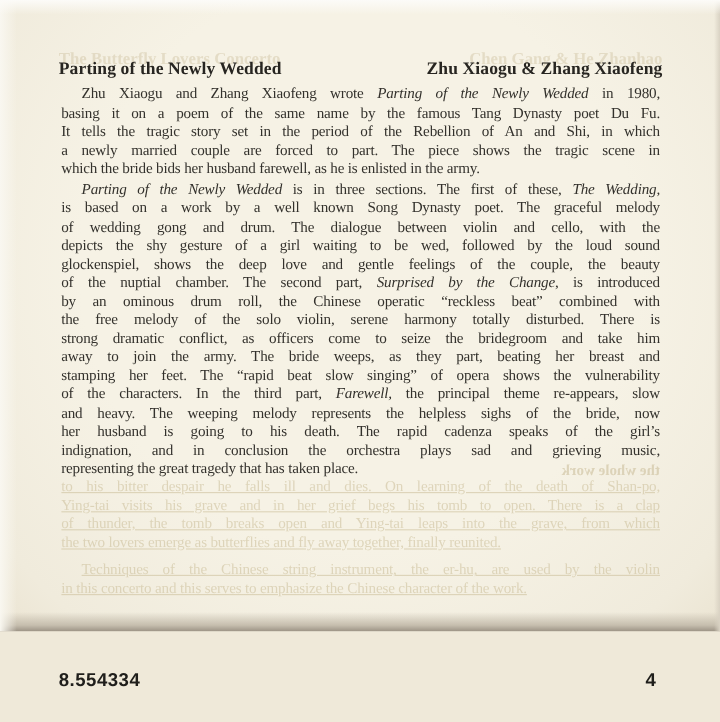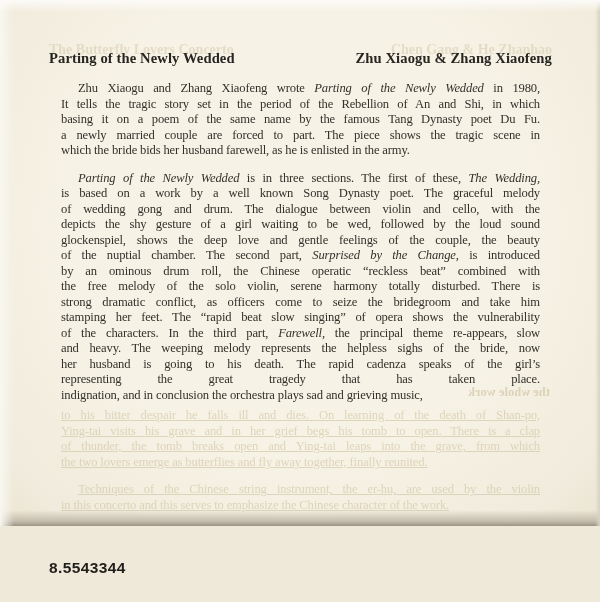--- a/index.html
+++ b/index.html
@@ -12,39 +12,39 @@
       linear-gradient(270deg,#d9d2c3 0px,rgba(217,210,195,0) 5px),
       linear-gradient(0deg,#9d9486 0px,#c6beae 5px,rgba(198,190,174,0) 16px),
       radial-gradient(ellipse at 50% 42%,#f6f2e5 55%,#f0ebdc 88%,#ebe4d2 100%);
     font-family:"Liberation Serif",serif;
     color:#33312c;
   }
   .content{position:absolute;left:49px;right:48px;}
   .page-header{top:50px;display:flex;justify-content:space-between;
     font-weight:bold;font-size:14.6px;line-height:16px;letter-spacing:.1px;color:#272521;}
   .body-text{top:69px;}
-  .para{margin:12px;}
+  .para{margin:2px;}
   .line{
     text-align:justify;text-align-last:justify;
     height:15.5px;line-height:15.5px;font-size:12.6px;letter-spacing:-0.15px;
     overflow:hidden;white-space:nowrap;
   }
   .para .line:last-child{text-align-last:left;}
   .line.indent{text-indent:17px;}
   .ghost-block{top:396px;color:#cdc09c;opacity:.58;filter:blur(.4px);}
   .ghost-block .line{height:15.6px;line-height:15.6px;text-decoration:underline;}
   .ghost-block .para + .para{margin-top:7px;}
   .ghost-header{top:42px;display:flex;justify-content:space-between;
     font-weight:bold;font-size:14px;color:#d3c7a8;opacity:.5;filter:blur(.5px);}
   .ghost-mirror{
     position:absolute;right:50px;top:385px;
     transform:scaleX(-1);font-weight:bold;font-size:12.5px;
     color:#c9bb96;opacity:.55;filter:blur(.5px);
   }
-  .page-footer{top:559px;right:53px;display:flex;justify-content:flex-start;
+  .page-footer{top:559px;right:53px;display:flex;justify-content:space-between;
     font-family:"Liberation Sans",sans-serif;font-weight:bold;font-size:15.5px;
     letter-spacing:.4px;color:#1f1e1b;}
   i{font-style:italic;}
 </style>
 </head>
 <body>
 
 <div class="scan">
 
   <div class="content ghost-header">
@@ -53,41 +53,42 @@
   </div>
 
   <div class="content page-header">
     <span>Parting of the Newly Wedded</span>
     <span>Zhu Xiaogu &amp; Zhang Xiaofeng</span>
   </div>
 
   <div class="content body-text">
       <div class="para">
         <div class="line indent"><span>Zhu Xiaogu and Zhang Xiaofeng wrote </span><i>Parting of the Newly Wedded</i><span> in 1980,</span></div>
+        <div class="line"><span>basing it on a poem of the same name by the famous Tang Dynasty poet Du Fu.</span></div>
         <div class="line"><span>It tells the tragic story set in the period of the Rebellion of An and Shi, in which</span></div>
-        <div class="line"><span>basing it on a poem of the same name by the famous Tang Dynasty poet Du Fu.</span></div>
         <div class="line"><span>a newly married couple are forced to part.  The piece shows the tragic scene in</span></div>
         <div class="line"><span>which the bride bids her husband farewell, as he is enlisted in the army.</span></div>
       </div>
       <div class="para">
         <div class="line indent"><i>Parting of the Newly Wedded</i><span> is in three sections.  The first of these, </span><i>The Wedding,</i></div>
         <div class="line"><span>is based on a work by a well known Song Dynasty poet.  The graceful melody</span></div>
         <div class="line"><span>of wedding gong and drum.  The dialogue between violin and cello, with the</span></div>
         <div class="line"><span>depicts the shy gesture of a girl waiting to be wed, followed by the loud sound</span></div>
         <div class="line"><span>glockenspiel, shows the deep love and gentle feelings of the couple, the beauty</span></div>
         <div class="line"><span>of the nuptial chamber.  The second part, </span><i>Surprised by the Change</i><span>, is introduced</span></div>
         <div class="line"><span>by an ominous drum roll, the Chinese operatic “reckless beat” combined with</span></div>
         <div class="line"><span>the free melody of the solo violin, serene harmony totally disturbed.  There is</span></div>
         <div class="line"><span>strong dramatic conflict, as officers come to seize the bridegroom and take him</span></div>
+        <div class="line"><span>away to join the army.  The bride weeps, as they part, beating her breast and</span></div>
         <div class="line"><span>stamping her feet. The “rapid beat slow singing” of opera shows the vulnerability</span></div>
         <div class="line"><span>of the characters.  In the third part, </span><i>Farewell,</i><span> the principal theme re-appears, slow</span></div>
         <div class="line"><span>and heavy.  The weeping melody represents the helpless sighs of the bride, now</span></div>
         <div class="line"><span>her husband is going to his death.  The rapid cadenza speaks of the girl’s</span></div>
+        <div class="line"><span>indignation, and in conclusion the orchestra plays sad and grieving music,</span></div>
         <div class="line"><span>representing the great tragedy that has taken place.</span></div>
-        <div class="line"><span>indignation, and in conclusion the orchestra plays sad and grieving music,</span></div>
       </div>
     </div>
 
   <div class="ghost-mirror">the whole work</div>
 
   <div class="content ghost-block">
       <div class="para">
         <div class="line"><span>to his bitter despair he falls ill and dies.  On learning of the death of Shan-po,</span></div>
         <div class="line"><span>Ying-tai visits his grave and in her grief begs his tomb to open.  There is a clap</span></div>
         <div class="line"><span>of thunder, the tomb breaks open and Ying-tai leaps into the grave, from which</span></div>

